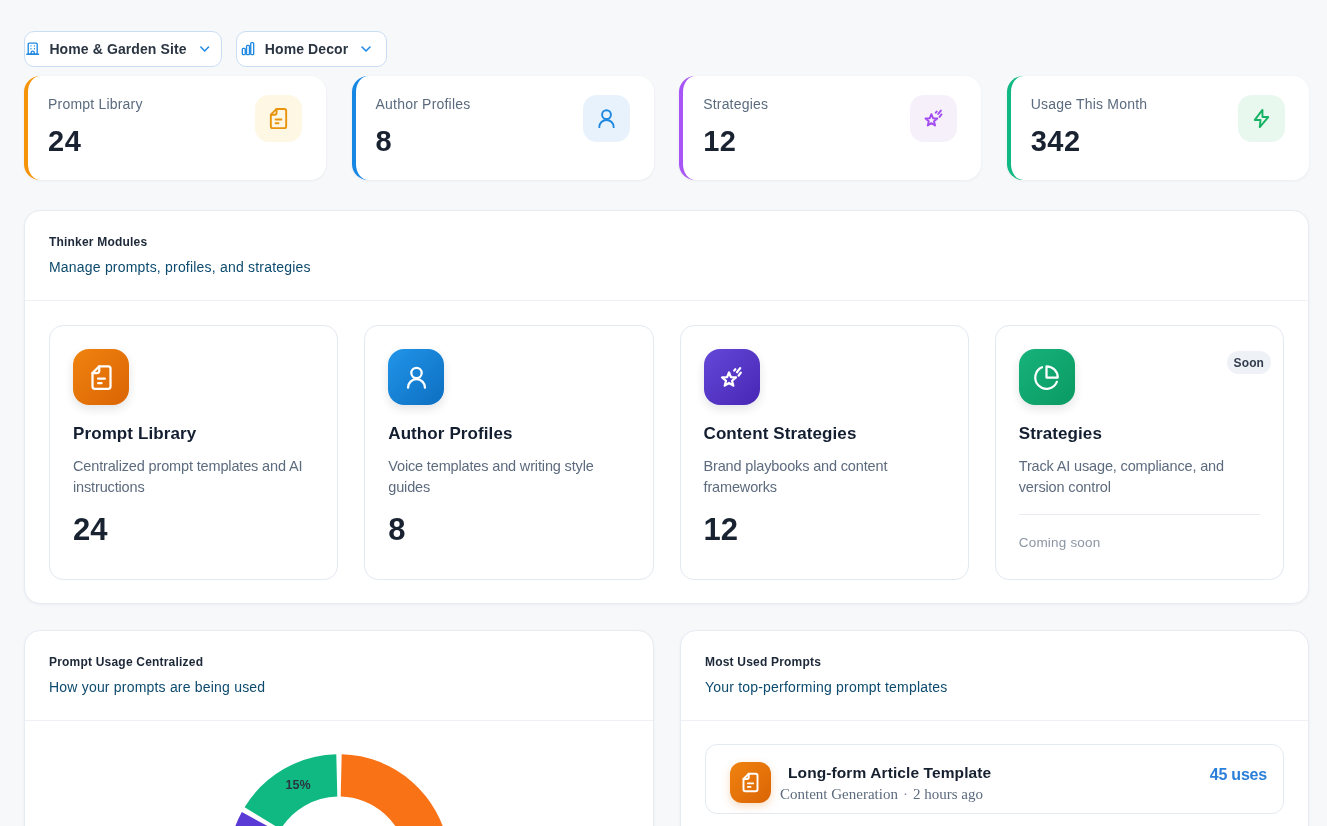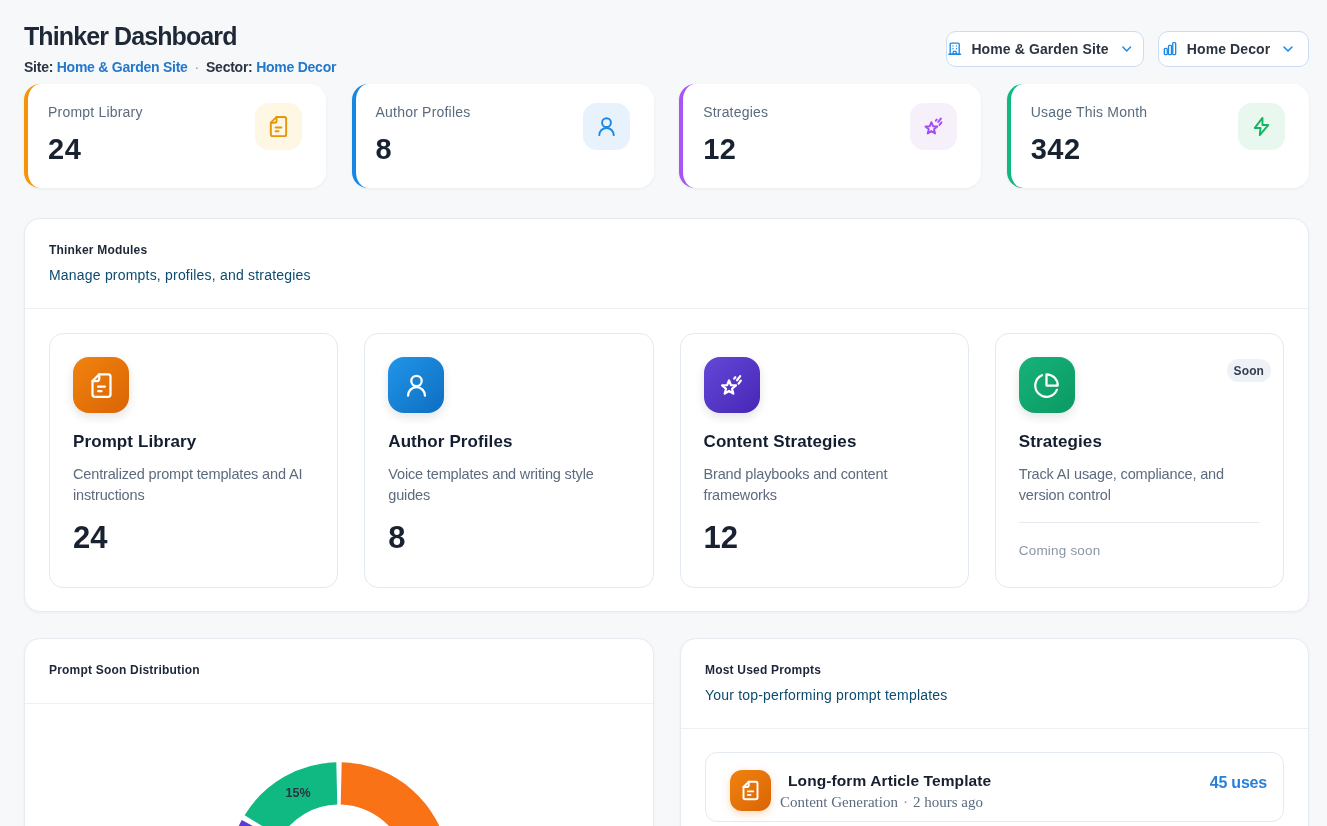--- a/index.html
+++ b/index.html
@@ -61,24 +61,20 @@
 .item .itxt { margin-left:9px; }
 .item .itxt .t { font-size:15.5px; line-height:17px; font-weight:bold; color:#16202f; letter-spacing:.1px;margin-left:8px; }
 .item .itxt .m { margin-top:6px; font-size:15px; line-height:14px; color:#5d6b7e;font-family:Liberation Serif, serif; }
 .item .itxt .m .dot { color:#8a94a5; margin:0 5px; }
 .item .uses { margin-left:auto; align-self:flex-start; margin-top:14px; font-size:16px; font-weight:bold; color:#2b7fd9; letter-spacing:-.2px; }
 </style>
 </head>
 <body>
 <div class="page">
   <div class="hdr">
-    <div>
-      <h1>Thinker Dashboard</h1>
-      <div class="sub"><b>Site:</b> <a>Home &amp; Garden Site</a><span class="dot">·</span><b>Sector:</b> <a>Home Decor</a></div>
-    </div>
     <div class="btns">
       <div class="btn b1">
         <svg width="16" height="16" viewBox="0 0 24 24" fill="none" stroke="#1e88e2" stroke-width="2.1" stroke-linecap="round" stroke-linejoin="round">
             <rect x="5" y="2.8" width="14" height="17.4" rx="1.6"></rect>
             <path d="M2.8 20.2h18.4"></path>
             <path d="M9.3 7.2h.01M14.7 7.2h.01M9.3 11.6h.01M14.7 11.6h.01"></path>
             <path d="M9.6 20.2v-2.6a2.4 2.4 0 0 1 4.8 0v2.6"></path>
           </svg>
         Home &amp; Garden Site
         <svg class="chev" width="16" height="16" viewBox="0 0 24 24" fill="none" stroke="#2089e5" stroke-width="2.4" stroke-linecap="round" stroke-linejoin="round">
@@ -198,21 +194,22 @@
         <div class="desc">Track AI usage, compliance, and version control</div>
         <div class="gline"></div>
         <div class="coming">Coming soon</div>
       </div>
     </div>
   </div>
 
   <div class="bottom">
     <div class="card bcard">
       <div class="chead">
-        <h2>Prompt Soon Distribution</h2>
+        <h2>Prompt Usage Centralized</h2>
+        <p>How your prompts are being used</p>
       </div>
       <div class="chartwrap">
         <svg width="630" height="331" viewBox="0 89 630 331">
           <path d="M316.7 123.3A110.7 110.7 0 0 1 350.8 338.4L336.8 298.6A68.5 68.5 0 0 0 315.7 165.5Z" fill="#f97316"></path>
           <path d="M345.6 340.1A110.7 110.7 0 0 1 203.9 222.8L245.9 227.1A68.5 68.5 0 0 0 333.6 299.6Z" fill="#3b82f6"></path>
           <path d="M204.5 217.4A110.7 110.7 0 0 1 216.8 181.0L253.9 201.2A68.5 68.5 0 0 0 246.3 223.8Z" fill="#5b3bd6"></path>
           <path d="M219.6 176.2A110.7 110.7 0 0 1 311.3 123.3L312.3 165.5A68.5 68.5 0 0 0 255.6 198.2Z" fill="#10b981"></path>
           <text x="273" y="158.4" text-anchor="middle" font-size="12.5" font-weight="bold" fill="#2b3442" font-family="Liberation Sans, sans-serif">15%</text>
         </svg>
       </div>

